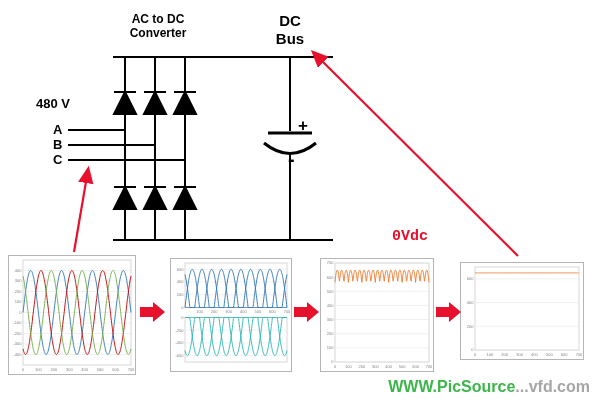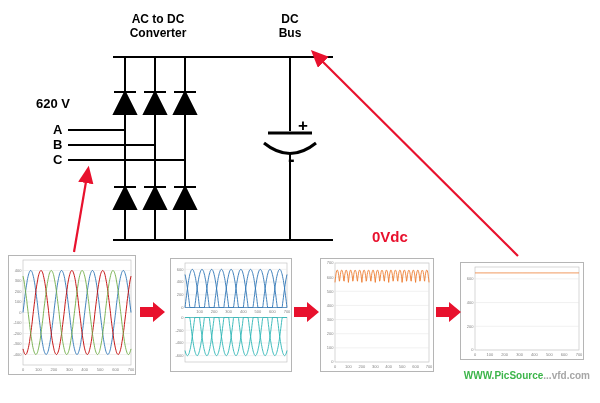--- a/index.html
+++ b/index.html
@@ -5,21 +5,21 @@
   html,body{margin:0;padding:0;background:#fff;}
   #stage{position:relative;width:600px;height:403px;background:#fff;
          font-family:"Liberation Sans",sans-serif;overflow:hidden;border-radius:11px;}
   .lab{position:absolute;font-weight:bold;color:#000;white-space:pre-line;}
   .red{color:#e8112d;}
   .chart{position:absolute;background:#fff;border:1px solid #b5b5b5;box-sizing:border-box;}
   .chart svg{display:block;width:100%;height:100%;}
   .blockarrow{position:absolute;width:26px;height:22px;}
   .overlay{position:absolute;left:0;top:0;width:600px;height:403px;pointer-events:none;}
   .circuit{position:absolute;left:0;top:0;width:600px;height:403px;}
-  .watermark{position:absolute;right:10px;top:370px;font-weight:bold;font-size:10px;}
+  .watermark{position:absolute;right:10px;top:378px;font-weight:bold;font-size:16px;}
   .wm-green{color:#3cb54a;}
   .wm-gray{color:#a6a6a6;}
 </style>
 </head>
 <body>
 
 <div id="stage">
 
   <svg class="circuit" viewBox="0 0 600 403">
     <g stroke="#000" stroke-width="2" fill="none">
@@ -58,24 +58,24 @@
       <line x1="114" y1="187" x2="136" y2="187"></line>
       <polygon points="144,209 166,209 155,187"></polygon>
       <line x1="144" y1="187" x2="166" y2="187"></line>
       <polygon points="174,209 196,209 185,187"></polygon>
       <line x1="174" y1="187" x2="196" y2="187"></line>
     </g>
   </svg>
 
   <div class="lab" style="left:110px;top:12px;width:96px;text-align:center;font-size:12px;line-height:1.2;">AC to DC
 Converter</div>
-  <div class="lab" style="left:261px;top:12px;width:58px;text-align:center;font-size:12px;line-height:1.2;">DC
+  <div class="lab" style="left:261px;top:12px;width:58px;text-align:center;font-size:15px;line-height:1.2;">DC
 Bus</div>
-  <div class="lab red" style="left:372px;top:228px;font-size:15px;">0Vdc</div>
-  <div class="lab" style="left:36px;top:96px;font-size:13px;">620 V</div>
+  <div class="lab red" style="left:392px;top:228px;font-size:15px;font-family:Liberation Mono, monospace;">0Vdc</div>
+  <div class="lab" style="left:36px;top:96px;font-size:13px;">480 V</div>
   <div class="lab" style="left:53px;top:122px;font-size:13px;">A</div>
   <div class="lab" style="left:53px;top:137px;font-size:13px;">B</div>
   <div class="lab" style="left:53px;top:152px;font-size:13px;">C</div>
   <div class="lab" style="left:298px;top:116px;font-size:17px;">+</div>
   <div class="lab" style="left:288px;top:148px;font-size:20px;">-</div>
 
   <div class="chart" style="left:8px;top:255px;width:128px;height:120px;">
       <svg viewBox="0 0 126 118">
         <rect x="14" y="4" width="108" height="105" fill="#fff" stroke="#bdbdbd" stroke-width="0.6"></rect>
         <line x1="14" y1="98.5" x2="122" y2="98.5" stroke="#e2e2e2" stroke-width="0.5"></line>

